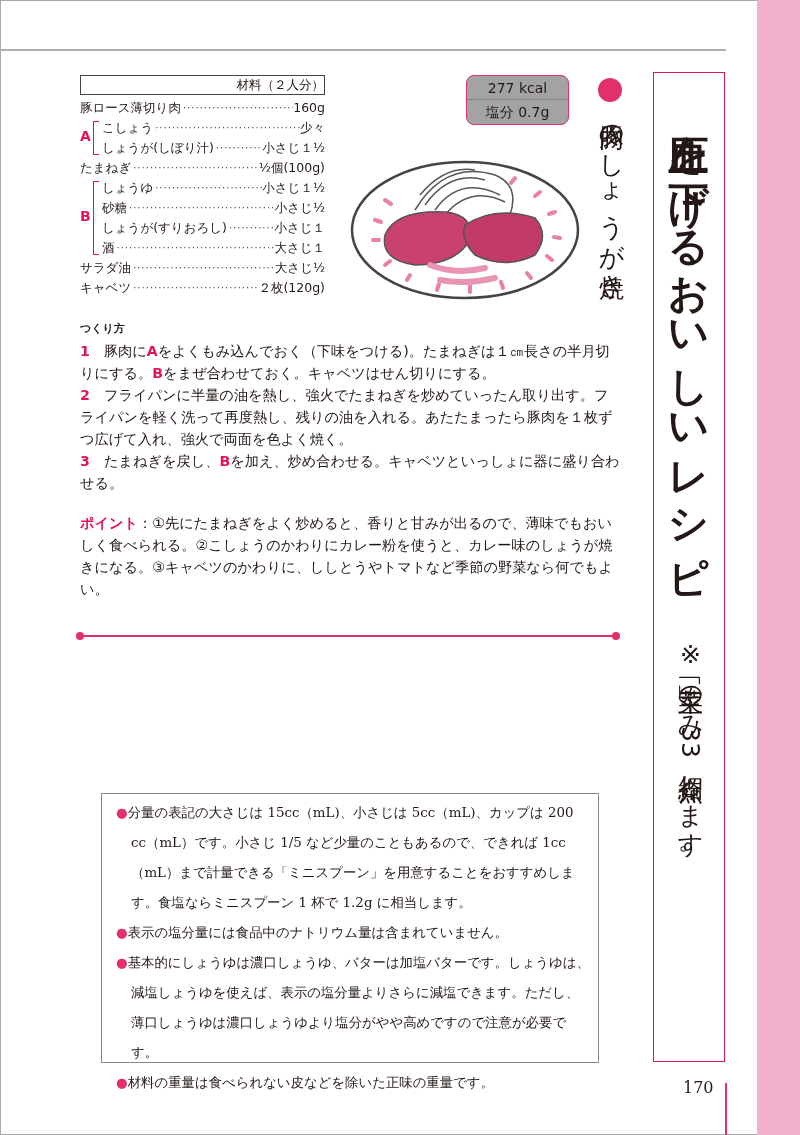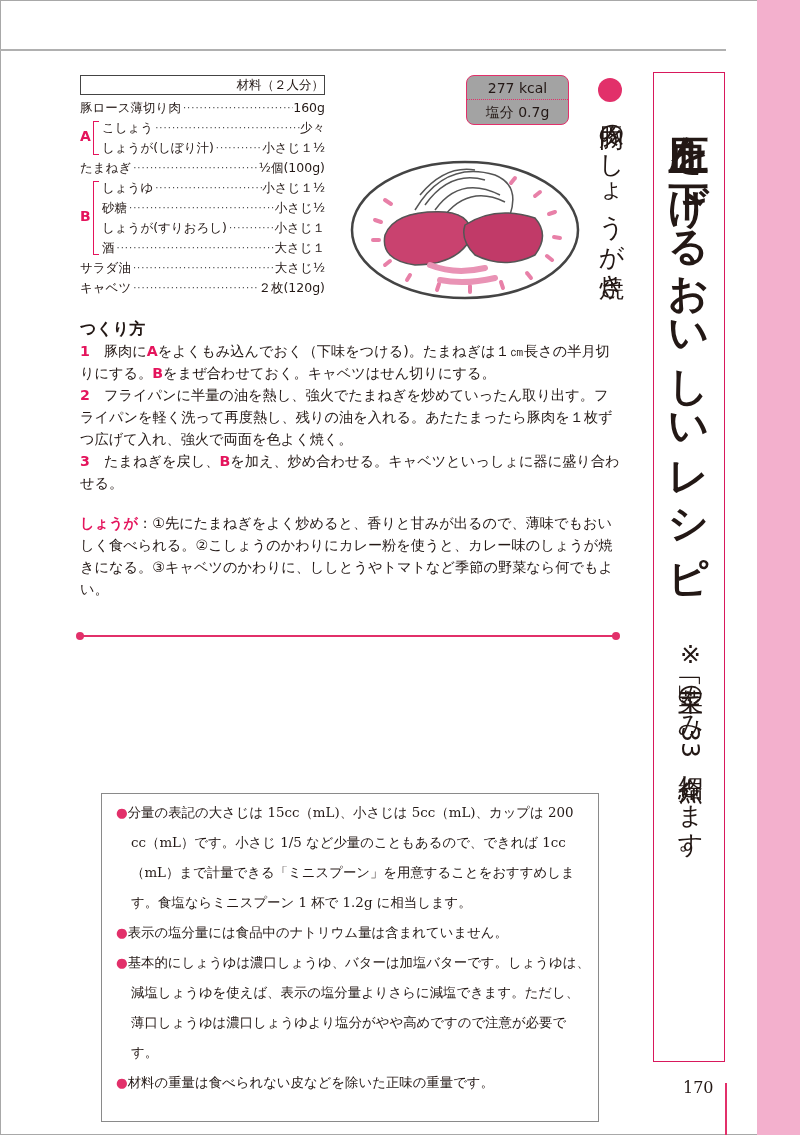--- a/index.html
+++ b/index.html
@@ -29,33 +29,33 @@
 
   
   .dish-title { position:absolute; left:594px; top:78px; writing-mode:vertical-rl; font-size:25px; line-height:34px; letter-spacing:1px; }
   .dish-dot { position:absolute; left:598px; top:78px; width:24px; height:24px; border-radius:50%; background:#e2306a; }
 
   
   .plate { position:absolute; left:345px; top:140px; width:240px; height:165px; }
 
   
   .method { position:absolute; left:80px; top:318px; width:540px; font-size:14.2px; line-height:22px; }
-  .method h3 { margin:0; font-size:16px; font-weight:bold; line-height:22px; }
+  .method h3 { margin:0; font-size:11px; font-weight:bold; line-height:22px; }
   .method p { margin:0; }
   .num { color:#e4145c; font-weight:bold; margin-right:14px; }
   .ab { color:#e4145c; font-weight:bold; }
   .point { position:absolute; left:80px; top:512px; width:540px; font-size:14.2px; line-height:22px; }
   .point .pl { color:#e4145c; font-weight:bold; }
 
   .divider { position:absolute; left:80px; top:635px; width:536px; height:2px; background:#e2306a; }
   .divider::before, .divider::after { content:""; position:absolute; top:-3px; width:8px; height:8px; border-radius:50%; background:#e2306a; }
   .divider::before { left:-4px; } .divider::after { right:-4px; }
 
   
-  .notes { position:absolute; left:101px; top:793px; width:498px; height:329px; border:1px solid #8a8a8a;
+  .notes { position:absolute; left:101px; top:793px; width:498px; height:270px; border:1px solid #8a8a8a;
            font-family:"DejaVu Serif", serif; font-size:13.4px; line-height:30px; padding:4px 0 0 0; box-sizing:border-box; }
   .notes p { margin:0 8px 0 14px; text-indent:-15px; padding-left:15px; }
   .bul { color:#e2306a; }
 
   
   .vbox { position:absolute; left:653px; top:72px; width:72px; height:990px; border:1.5px solid #d8185c; box-sizing:border-box; }
   .vtitle { position:absolute; left:665px; top:105px; writing-mode:vertical-rl; font-size:40px; font-weight:bold; line-height:48px; letter-spacing:1px; }
   .vnote { position:absolute; left:675px; top:640px; writing-mode:vertical-rl; font-size:25px; line-height:30px; }
 
   .pageno { position:absolute; left:683px; top:1078px; font-family:"DejaVu Serif", serif; font-size:16px; }
@@ -172,21 +172,21 @@
 </svg>
 
 <div class="method">
   <h3>つくり方</h3>
   <p><span class="num">1</span><span>豚肉に</span><span class="ab">A</span><span>をよくもみ込んでおく（下味をつける)。たまねぎは１㎝長さの半月切りにする。</span><span class="ab">B</span><span>をまぜ合わせておく。キャベツはせん切りにする。</span></p>
   <p><span class="num">2</span><span>フライパンに半量の油を熱し、強火でたまねぎを炒めていったん取り出す。フライパンを軽く洗って再度熱し、残りの油を入れる。あたたまったら豚肉を１枚ずつ広げて入れ、強火で両面を色よく焼く。</span></p>
   <p><span class="num">3</span><span>たまねぎを戻し、</span><span class="ab">B</span><span>を加え、炒め合わせる。キャベツといっしょに器に盛り合わせる。</span></p>
 </div>
 
 <div class="point">
-  <span class="pl">しょうが</span><span>：①先にたまねぎをよく炒めると、香りと甘みが出るので、薄味でもおいしく食べられる。②こしょうのかわりにカレー粉を使うと、カレー味のしょうが焼きになる。③キャベツのかわりに、ししとうやトマトなど季節の野菜なら何でもよい。</span>
+  <span class="pl">ポイント</span><span>：①先にたまねぎをよく炒めると、香りと甘みが出るので、薄味でもおいしく食べられる。②こしょうのかわりにカレー粉を使うと、カレー味のしょうが焼きになる。③キャベツのかわりに、ししとうやトマトなど季節の野菜なら何でもよい。</span>
 </div>
 
 <div class="divider"></div>
 
 <div class="notes">
   <p><span class="bul">●</span><span>分量の表記の大さじは 15cc（mL)、小さじは 5cc（mL)、カップは 200 cc（mL）です。小さじ 1/5 など少量のこともあるので、できれば 1cc（mL）まで計量できる「ミニスプーン」を用意することをおすすめします。食塩ならミニスプーン 1 杯で 1.2g に相当します。</span></p>
   <p><span class="bul">●</span><span>表示の塩分量には食品中のナトリウム量は含まれていません。</span></p>
   <p><span class="bul">●</span><span>基本的にしょうゆは濃口しょうゆ、バターは加塩バターです。しょうゆは、減塩しょうゆを使えば、表示の塩分量よりさらに減塩できます。ただし、薄口しょうゆは濃口しょうゆより塩分がやや高めですので注意が必要です。</span></p>
   <p><span class="bul">●</span><span>材料の重量は食べられない皮などを除いた正味の重量です。</span></p>
 </div>

